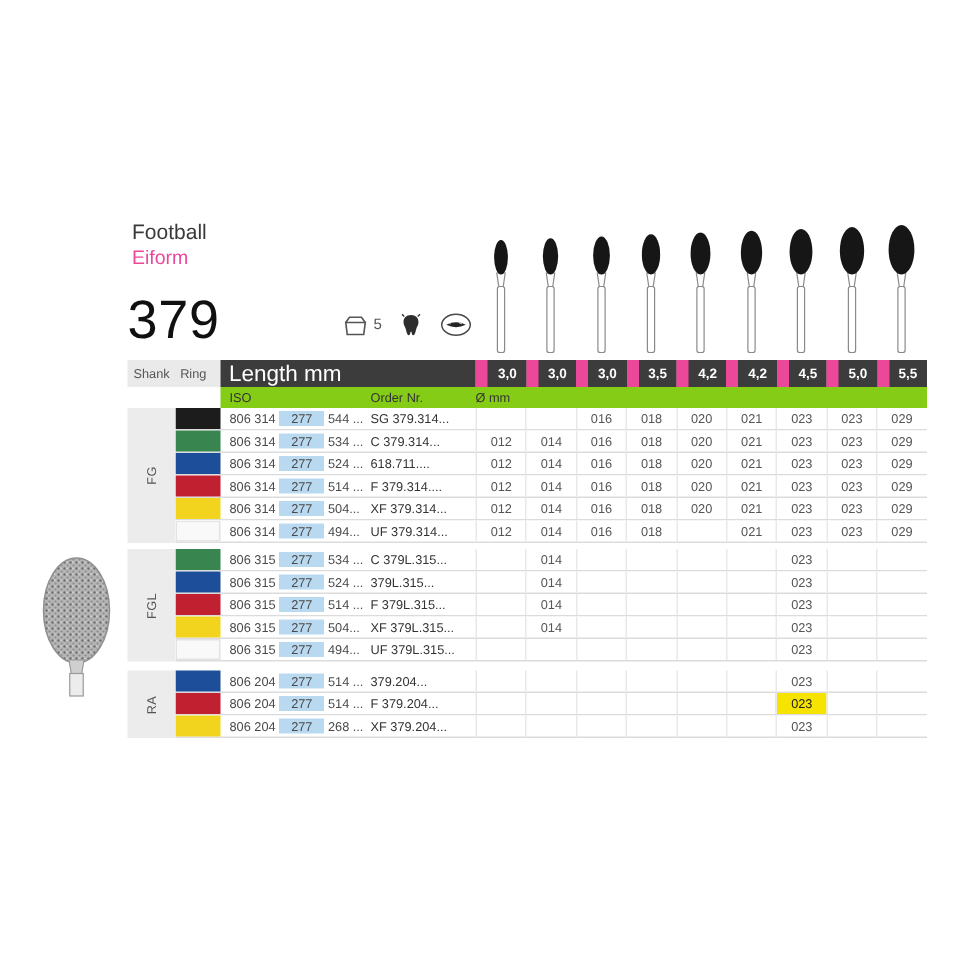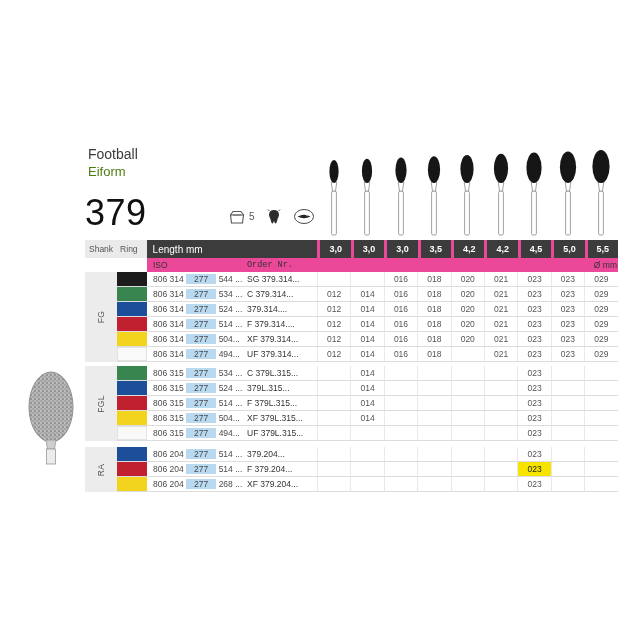--- a/index.html
+++ b/index.html
@@ -1,43 +1,43 @@
 <!DOCTYPE html>
 <html><head>
 <meta charset="utf-8">
 <style>
   html,body{margin:0;padding:0;background:#fff;}
   .page{position:relative;width:640px;height:640px;background:#fff;overflow:hidden;
         font-family:"Liberation Sans",sans-serif;}
   
   .product-name{position:absolute;left:88px;top:146px;font-size:14px;font-weight:500;color:#3a3a3a;}
-  .product-name-alt{position:absolute;left:88px;top:164px;font-size:13px;color:#4d7c0f;}
+  .product-name-alt{position:absolute;left:88px;top:164px;font-size:13px;color:#ec4899;}
   .model-number{position:absolute;left:85px;top:192px;font-size:36px;font-weight:400;color:#101010;letter-spacing:.5px;}
   .icons{position:absolute;left:228px;top:208px;display:flex;align-items:center;gap:11px;}
   .icon-group{display:flex;align-items:center;gap:3px;}
   .pack-qty{font-size:10px;color:#555;}
   
   .burs{position:absolute;left:317px;top:148px;width:301px;height:88px;display:flex;}
   .bur{flex:1;display:flex;justify-content:center;align-items:flex-end;}
   .side-bur{position:absolute;left:26px;top:370px;}
   
   .cat-table{position:absolute;left:85px;top:240px;width:533px;font-size:8.5px;}
   .hrow{display:flex;height:18px;text-align:right;}
   .h-left{width:62px;background:#eaeaea;display:flex;align-items:center;gap:7px;padding-left:4px;
           box-sizing:border-box;color:#555;}
   .h-length{width:172px;background:#3c3c3c;color:#fff;display:flex;align-items:center;
-            padding-left:6px;box-sizing:border-box;font-size:10px;}
+            padding-left:6px;box-sizing:border-box;font-size:15px;}
   .h-val{width:33.4px;background:#3c3c3c;color:#fff;font-weight:bold;display:flex;align-items:center;
-         justify-content:center;border-left:3px solid #ec4899;box-sizing:border-box;font-size:9px;}
+         justify-content:center;border-left:8px solid #ec4899;box-sizing:border-box;font-size:9px;}
   .shrow{display:flex;height:14px;}
   .sh-left{width:62px;background:#fff;}
-  .sh-bar{width:471px;background:#ec4899;display:flex;align-items:center;color:#333;}
+  .sh-bar{width:471px;background:#84cc16;display:flex;align-items:center;color:#333;}
   .sh-iso{width:100px;padding-left:6px;box-sizing:border-box;}
-  .sh-order{width:70px;font-family:Liberation Mono, monospace;}
-  .sh-dia{width:300px;text-align:right;}
+  .sh-order{width:70px;}
+  .sh-dia{width:300px;text-align:left;}
   .tbody{margin-top:0;}
   .section{position:relative;}
   .sec-label{position:absolute;left:0;top:0;bottom:0;width:32px;background:#ececec;
              display:flex;align-items:center;justify-content:center;color:#555;}
   .sec-label span{transform:rotate(-90deg);font-size:8.5px;letter-spacing:.3px;}
   .row{display:flex;height:15px;line-height:14px;border-bottom:1px solid #dcdcdc;
        box-sizing:border-box;margin-left:32px;background:#fff;}
   .cell-ring{width:30px;box-sizing:border-box;}
   .cell-iso{width:100px;padding-left:6px;box-sizing:border-box;white-space:nowrap;color:#4a4a4a;}
   .iso-hl{padding:0 8px;}
@@ -213,21 +213,21 @@
             <div class="cell-val">018</div>
             <div class="cell-val">020</div>
             <div class="cell-val">021</div>
             <div class="cell-val">023</div>
             <div class="cell-val">023</div>
             <div class="cell-val">029</div>
           </div>
           <div class="row">
             <div class="cell-ring" style="background: rgb(29, 78, 153);"></div>
             <div class="cell-iso"><span>806 314 </span><span class="iso-hl" style="background: rgb(185, 217, 241);">277</span><span> 524 ...</span></div>
-            <div class="cell-order">379.314....</div>
+            <div class="cell-order">618.711....</div>
             <div class="cell-val">012</div>
             <div class="cell-val">014</div>
             <div class="cell-val">016</div>
             <div class="cell-val">018</div>
             <div class="cell-val">020</div>
             <div class="cell-val">021</div>
             <div class="cell-val">023</div>
             <div class="cell-val">023</div>
             <div class="cell-val">029</div>
           </div>

